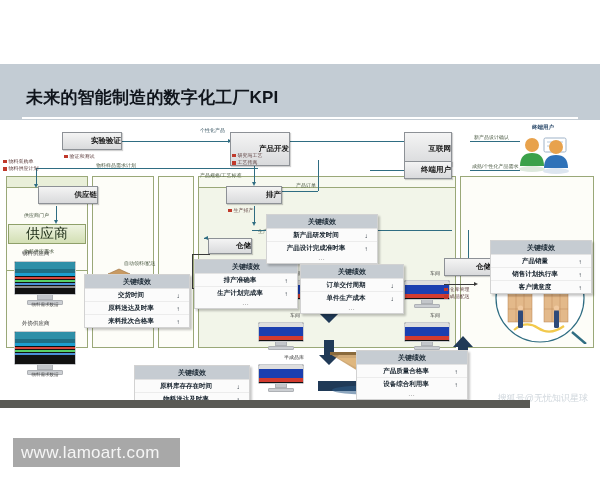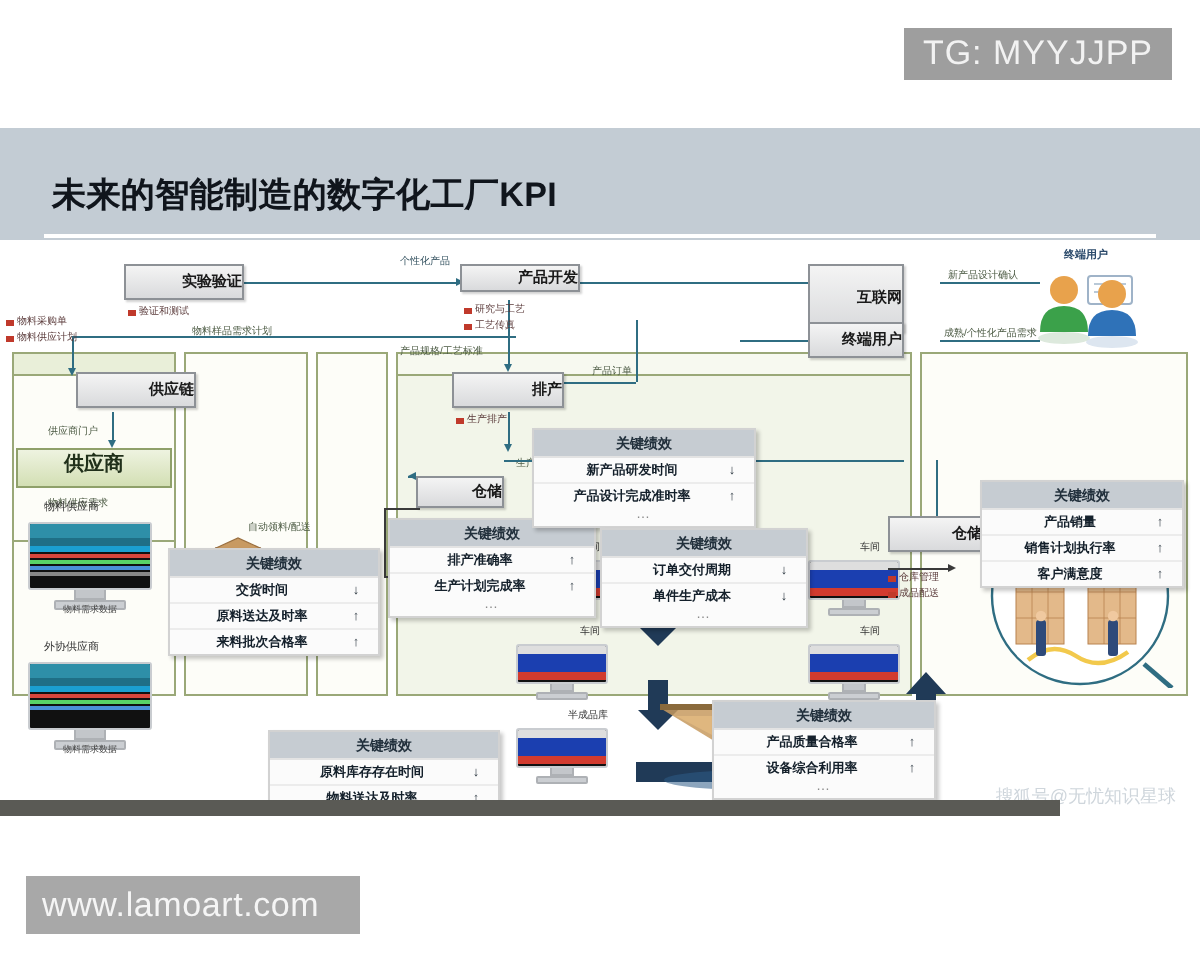--- a/index.html
+++ b/index.html
@@ -58,22 +58,22 @@
   .node{ 
     border:1px solid #8d9196;
     background:linear-gradient(#f4f4f4,#d9dadc);
     color:#1a1a1a;font-size:7.5px;font-weight:bold;
     display:flex;align-items:center;justify-content:flex-end;text-align:center;
     box-shadow:1px 1px 1px rgba(0,0,0,.18);
   }
   .node-green{
     border:1px solid #8fa06a;
     background:linear-gradient(#eef3e0,#d3dfb4);
-    color:#20301a;font-size:10px;font-weight:bold;
-    display:flex;justify-content:center;text-align:center;
+    color:#20301a;font-size:14px;font-weight:normal;
+    display:flex;align-items:center;justify-content:center;text-align:center;
   }
 
   .lbl{position:absolute;font-size:5px;color:#4b5a43;white-space:nowrap;}
   .lbl-blue{position:absolute;font-size:5px;color:#32505e;white-space:nowrap;}
   .lbl-t{position:absolute;font-size:5.5px;color:#333;white-space:nowrap;}
 
   
   .blist{position:absolute;font-size:5px;line-height:7px;color:#5a3a3a;white-space:nowrap;}
   .blist i{
     display:inline-block;width:3.5px;height:3.5px;background:#c0392b;
@@ -135,21 +135,20 @@
   .carton{position:absolute;}
 
   
   .person{position:absolute;}
 </style>
 </head>
 <body>
 
 <div class="stage">
 
-  <div class="tg-badge">TG: MYYJJPP</div>
 
   <div class="slide">
     <div class="slide-title">未来的智能制造的数字化工厂KPI</div>
     <div class="slide-underline"></div>
 
     <div class="canvas">
 
       <div class="box zone-white" style="left:6px;top:56px;width:82px;height:172px;"></div>
       <div class="box zone-white" style="left:6px;top:150px;width:82px;height:78px;"></div>
       <div class="box zone-green" style="left:6px;top:56px;width:82px;height:12px;"></div>
@@ -188,21 +187,21 @@
       <div class="ln ln-v" style="left:418px;top:21px;height:29px;"></div>
       <div class="ln ln-h" style="left:370px;top:50px;width:48px;"></div>
 
       <div class="box node" style="left:62px;top:12px;width:60px;height:18px;">
         <span>实验验证</span>
       </div>
       <div class="blist" style="left:64px;top:33px;">
         <i></i><span>验证和测试</span>
       </div>
 
-      <div class="box node" style="left:230px;top:12px;width:60px;height:14px;">
+      <div class="box node" style="left:230px;top:12px;width:60px;height:34px;">
         <span>产品开发</span>
       </div>
       <div class="blist" style="left:232px;top:32px;">
         <div><i></i><span>研究与工艺</span></div>
         <div><i></i><span>工艺传真</span></div>
       </div>
 
       <div class="box node" style="left:38px;top:66px;width:60px;height:18px;">
         <span>供应链</span>
       </div>

